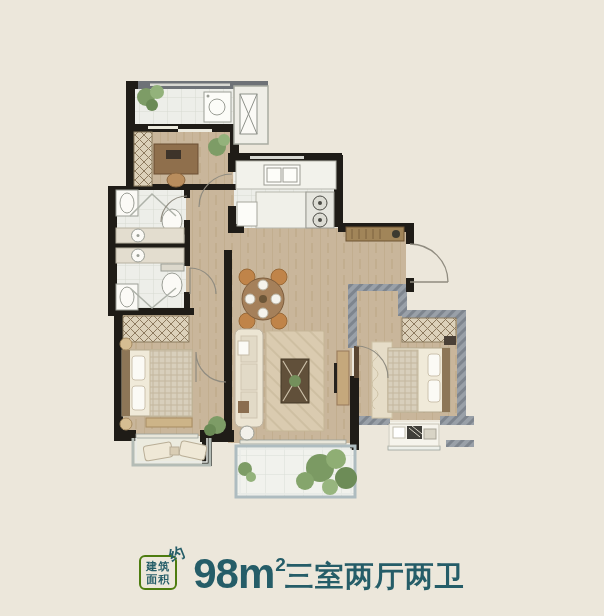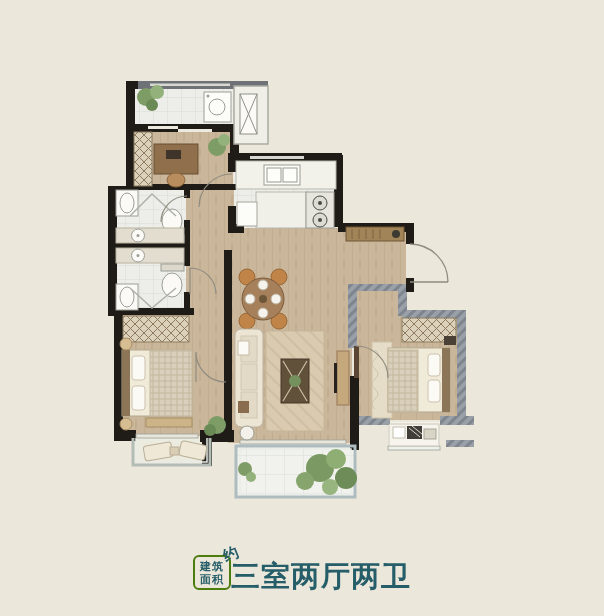--- a/index.html
+++ b/index.html
@@ -321,14 +321,15 @@
   </g>
 </svg>
 </div>
 
 <div id="caption">
   <div class="stamp">
     <div>建筑</div>
     <div>面积</div>
     <span class="stamp-suffix">约</span>
   </div>
+  <div class="area"><span>98</span><span>m</span><sup>2</sup></div>
   <div class="layout-text">三室两厅两卫</div>
 </div>
 
 </body></html>

